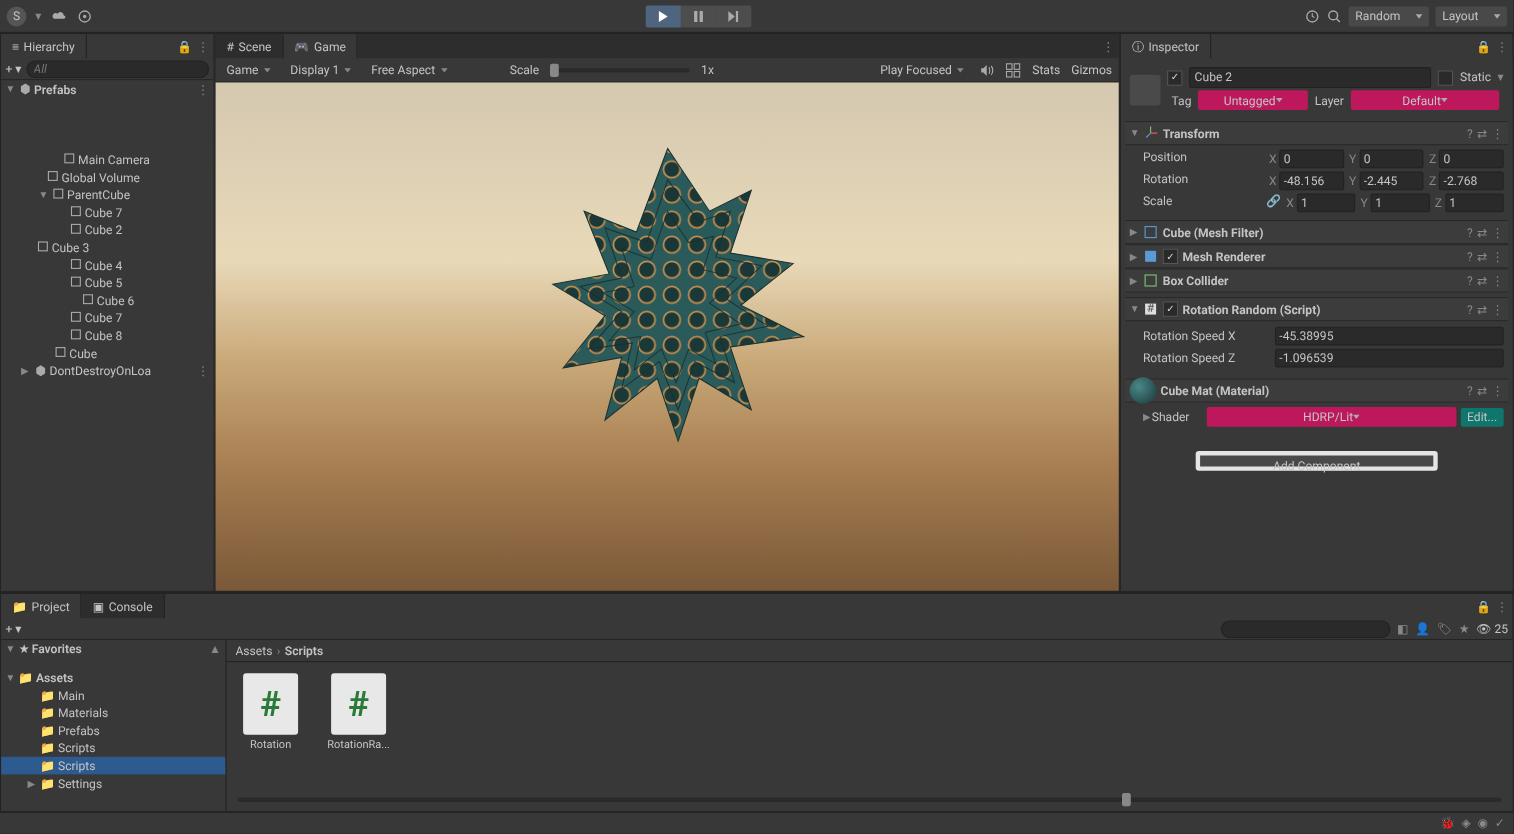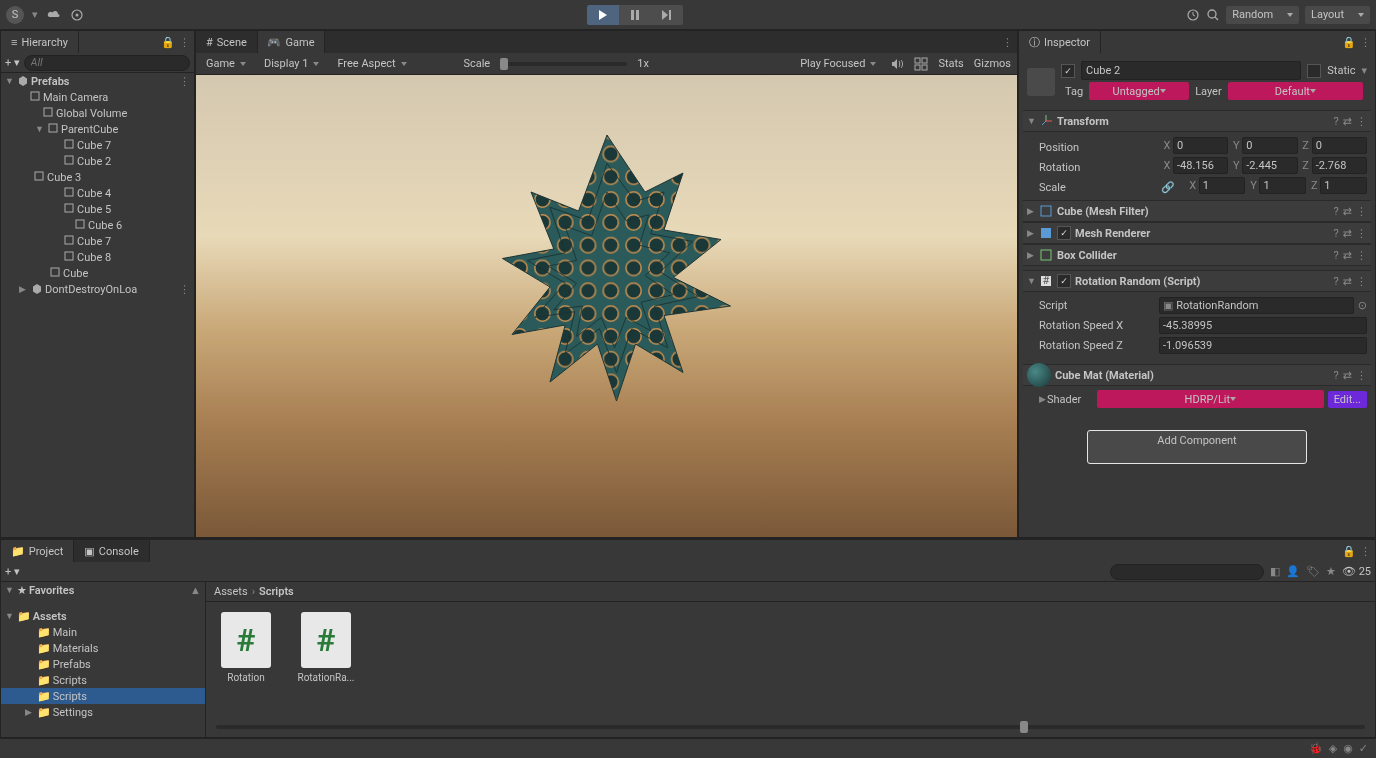--- a/index.html
+++ b/index.html
@@ -40,30 +40,30 @@
 .bigcube{width:28px;height:28px;background:#4a4a4a;border-radius:3px}
 .name-field{flex:1;background:#2a2a2a;padding:2px 4px;border:1px solid #222;border-radius:2px}
 .chk{width:14px;height:14px;background:#2a2a2a;border:1px solid #555;display:inline-flex;align-items:center;justify-content:center;font-size:9px;color:#ddd}
 .insp-row{display:flex;align-items:center;gap:6px;padding:2px 4px}
 .sm-dd{flex:1;background:#be185d;height:18px;padding:0 6px;border-radius:2px;display:flex;align-items:center;justify-content:center}
 .sm-dd:after{content:"";width:0;height:0;border-left:3px solid transparent;border-right:3px solid transparent;border-top:4px solid #aaa}
 .comp{margin-top:4px}
 .comp-hdr{background:#3c3c3c;height:22px;display:flex;align-items:center;padding:0 4px;gap:4px;border-top:1px solid #2a2a2a;border-bottom:1px solid #2a2a2a}
 .comp-hdr .ttl{font-weight:700;flex:1}
 .comp-body{padding:4px 4px 4px 16px}
-.prop-row{display:flex;align-items:flex-end;height:18px;gap:12px;margin-bottom:2px}
+.prop-row{display:flex;align-items:flex-start;height:18px;gap:2px;margin-bottom:2px}
 .prop-lbl{width:110px}
 .xyz{display:flex;gap:2px;flex:1}
 .xyz-f{display:flex;align-items:center;flex:1}
 .xyz-l{width:12px;text-align:center;color:#888}
 .xyz-v{flex:1;background:#2a2a2a;padding:1px 3px;border:1px solid #222;border-radius:2px}
 .script-row{display:flex;align-items:center;height:18px;margin-bottom:2px}
 .script-lbl{width:120px}
 .script-val{flex:1;background:#2a2a2a;padding:1px 3px;border:1px solid #222;border-radius:2px;color:#888}
-.btn-add{display:block;margin:16px auto;width:220px;height:34px;background:#494949;border:1px solid #e5e5e5;border-radius:3px;text-align:center;line-height:20px}
+.btn-add{display:block;margin:16px auto;width:220px;height:18px;background:#494949;border:4px solid #e5e5e5;border-radius:3px;text-align:center;line-height:20px}
 .bottom{height:200px;display:flex;flex-direction:column;border-top:1px solid #232323}
 .proj-wrap{flex:1;display:flex;background:#383838;min-height:0}
 .proj-left{width:205px;border-right:1px solid #232323;display:flex;flex-direction:column}
 .proj-tree{flex:1;overflow:auto}
 .proj-right{flex:1;display:flex;flex-direction:column}
 .breadcrumb{height:20px;display:flex;align-items:center;padding:0 8px;gap:4px;border-bottom:1px solid #232323}
 .proj-grid{flex:1;padding:10px;display:flex;gap:20px;align-items:flex-start}
 .asset{width:60px;display:flex;flex-direction:column;align-items:center;gap:4px}
 .asset-icn{width:50px;height:56px;background:#e8e8e8;border-radius:3px;display:flex;align-items:center;justify-content:center;font-size:32px;color:#2a7a3a;font-weight:bold}
 .asset-lbl{font-size:10px;text-align:center;max-width:60px;overflow:hidden;text-overflow:ellipsis;white-space:nowrap}
@@ -162,21 +162,21 @@
         <span class="arrow">▼</span>
         <span>
           <svg width="12" height="12" viewBox="0 0 12 12">
               <path fill="#aaa" d="M6 1l4 2.5v5L6 11 2 8.5v-5z"></path>
             </svg>
         </span>
         <span style="font-weight:600">Prefabs</span>
         <span class="dim-icon" style="margin-left:auto;margin-right:4px">⋮</span>
       </div>
       <div id="hier-items">
-          <div class="tree-row" style="padding-left: 28px;">
+          <div class="tree-row" style="padding-left: 56px; margin-top: 48px;">
             <span><svg class="cube-icn" viewBox="0 0 12 12">
                 <rect x="2" y="2" width="8" height="8" fill="none" stroke="#aaa"></rect>
               </svg></span>
             <span>Main Camera</span>
           </div>
           <div class="tree-row" style="padding-left: 41px;">
             <span><svg class="cube-icn" viewBox="0 0 12 12">
                 <rect x="2" y="2" width="8" height="8" fill="none" stroke="#aaa"></rect>
               </svg></span>
             <span>Global Volume</span>
@@ -479,25 +479,20 @@
               </svg>
             </span>
             <span class="chk">✓</span>
             <span class="ttl">Rotation Random (Script)</span>
             <span class="dim-icon">?</span>
             <span class="dim-icon">⇄</span>
             <span class="dim-icon">⋮</span>
           </div>
         <div class="comp-body">
           <div class="script-row">
-              <span class="script-lbl">Script</span>
-              <span class="script-val">▣ <span>RotationRandom</span></span>
-              <span class="dim-icon" style="margin-left:4px">⊙</span>
-            </div>
-          <div class="script-row">
               <span class="script-lbl">Rotation Speed X</span>
               <span class="xyz-v" style="flex:1">-45.38995</span>
             </div>
           <div class="script-row">
               <span class="script-lbl">Rotation Speed Z</span>
               <span class="xyz-v" style="flex:1">-1.096539</span>
             </div>
         </div>
       </div>
 
@@ -509,21 +504,21 @@
             <span class="dim-icon">⇄</span>
             <span class="dim-icon">⋮</span>
         </div>
         <div class="comp-body">
           <div class="script-row">
             <span class="carrow">▶</span>
             <span style="width:50px">Shader</span>
             <div class="sm-dd">
                 <span>HDRP/Lit</span>
               </div>
-            <span style="background:#6d28d9;padding:2px 6px;border-radius:2px;margin-left:4px">Edit...</span>
+            <span style="background:#0f766e;padding:2px 6px;border-radius:2px;margin-left:4px">Edit...</span>
           </div>
         </div>
       </div>
 
       <div class="btn-add">Add Component</div>
     </div>
   </div>
 </div>
 
 <div class="bottom">

